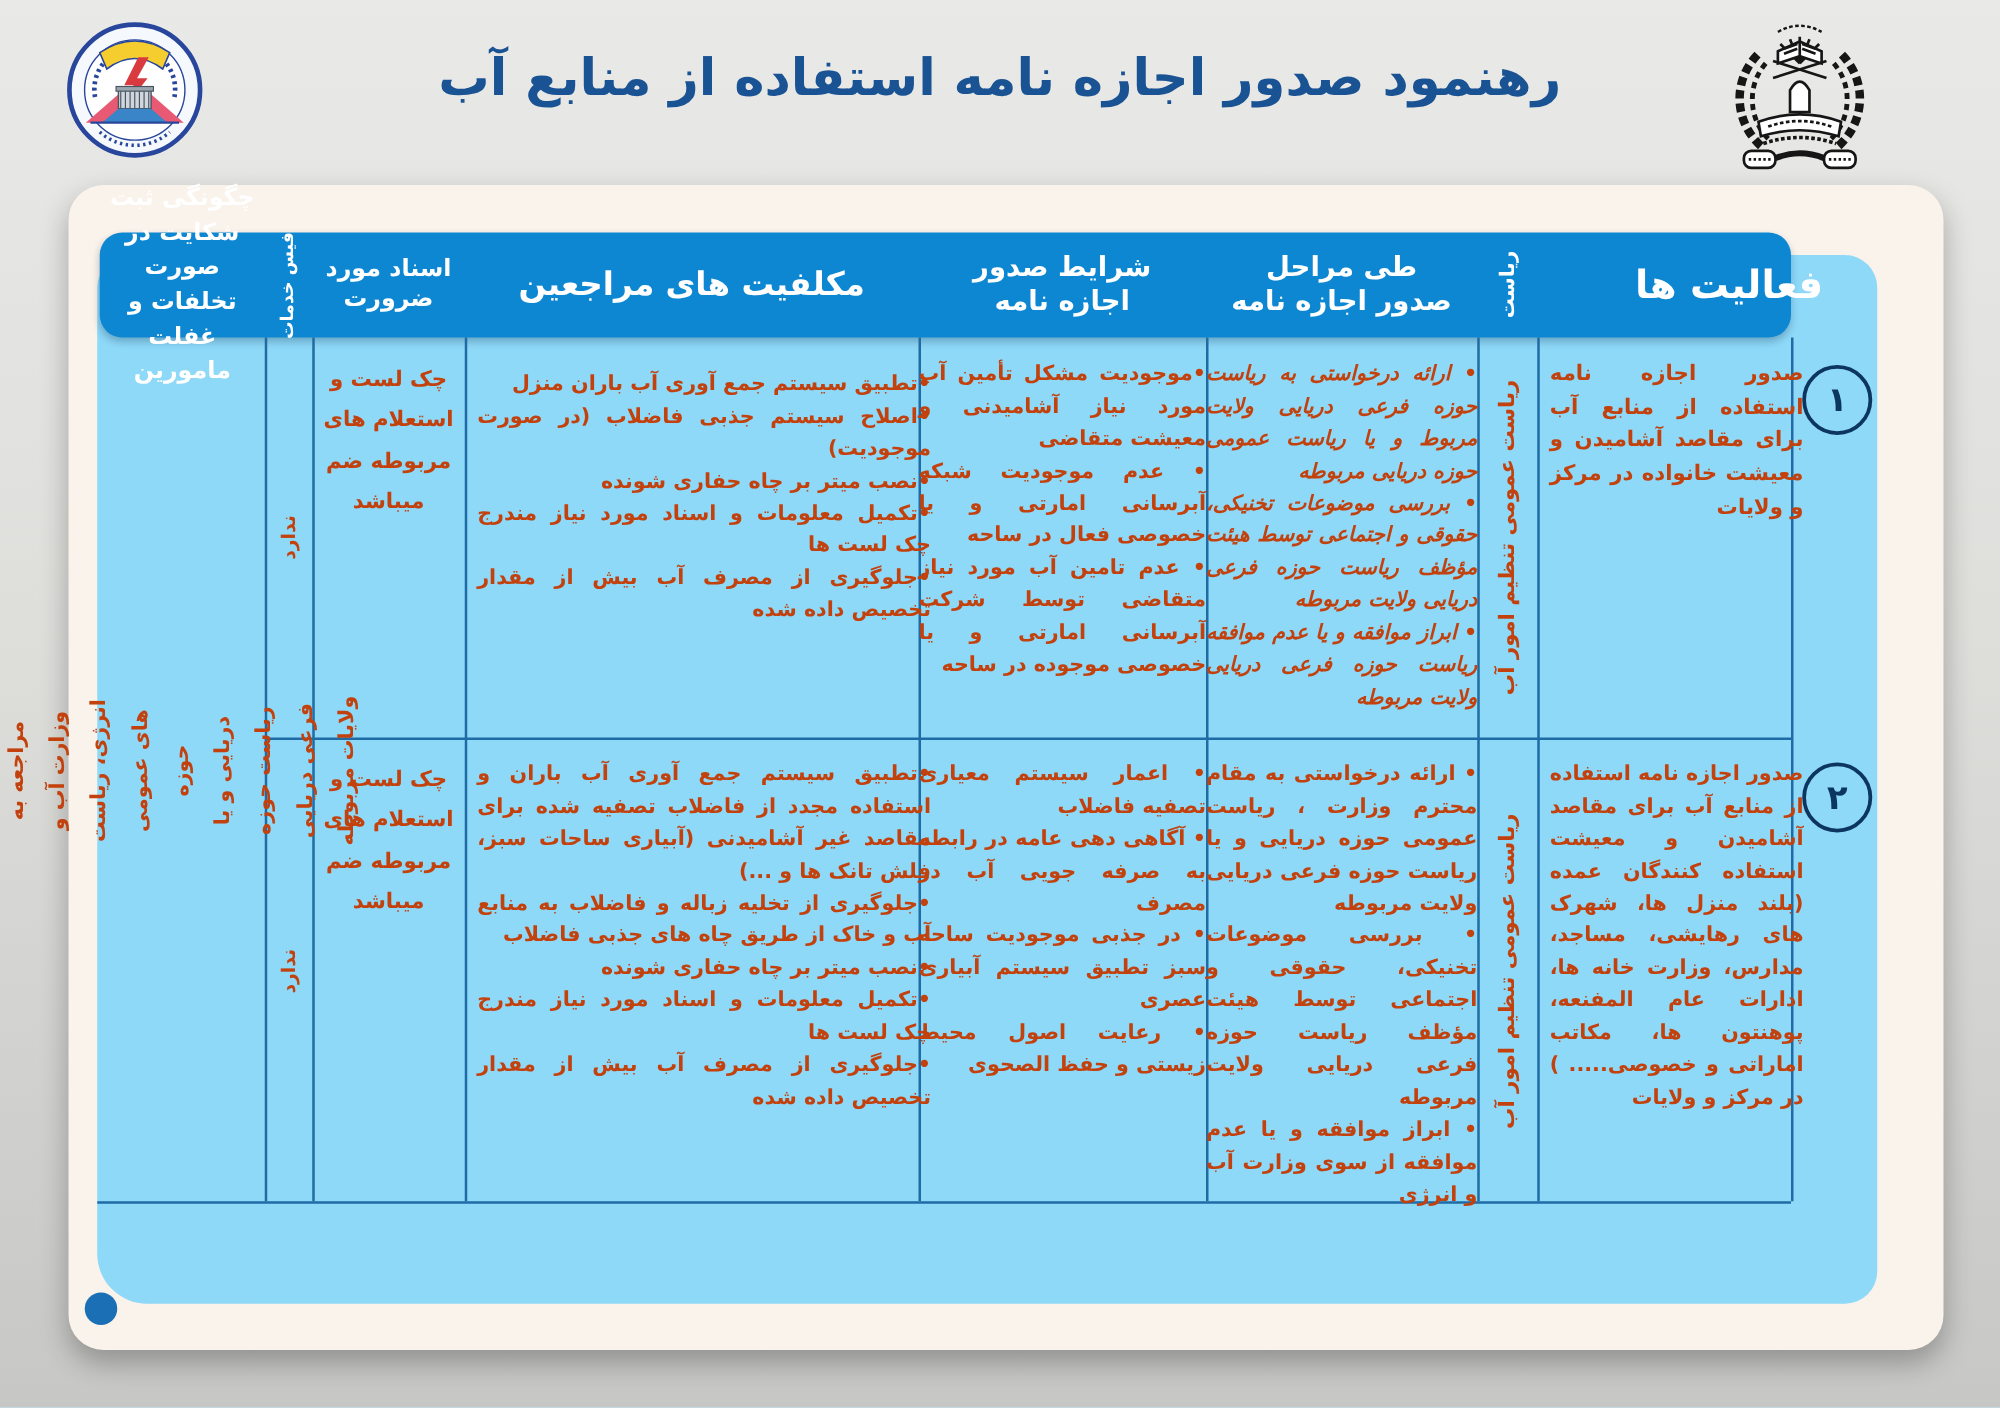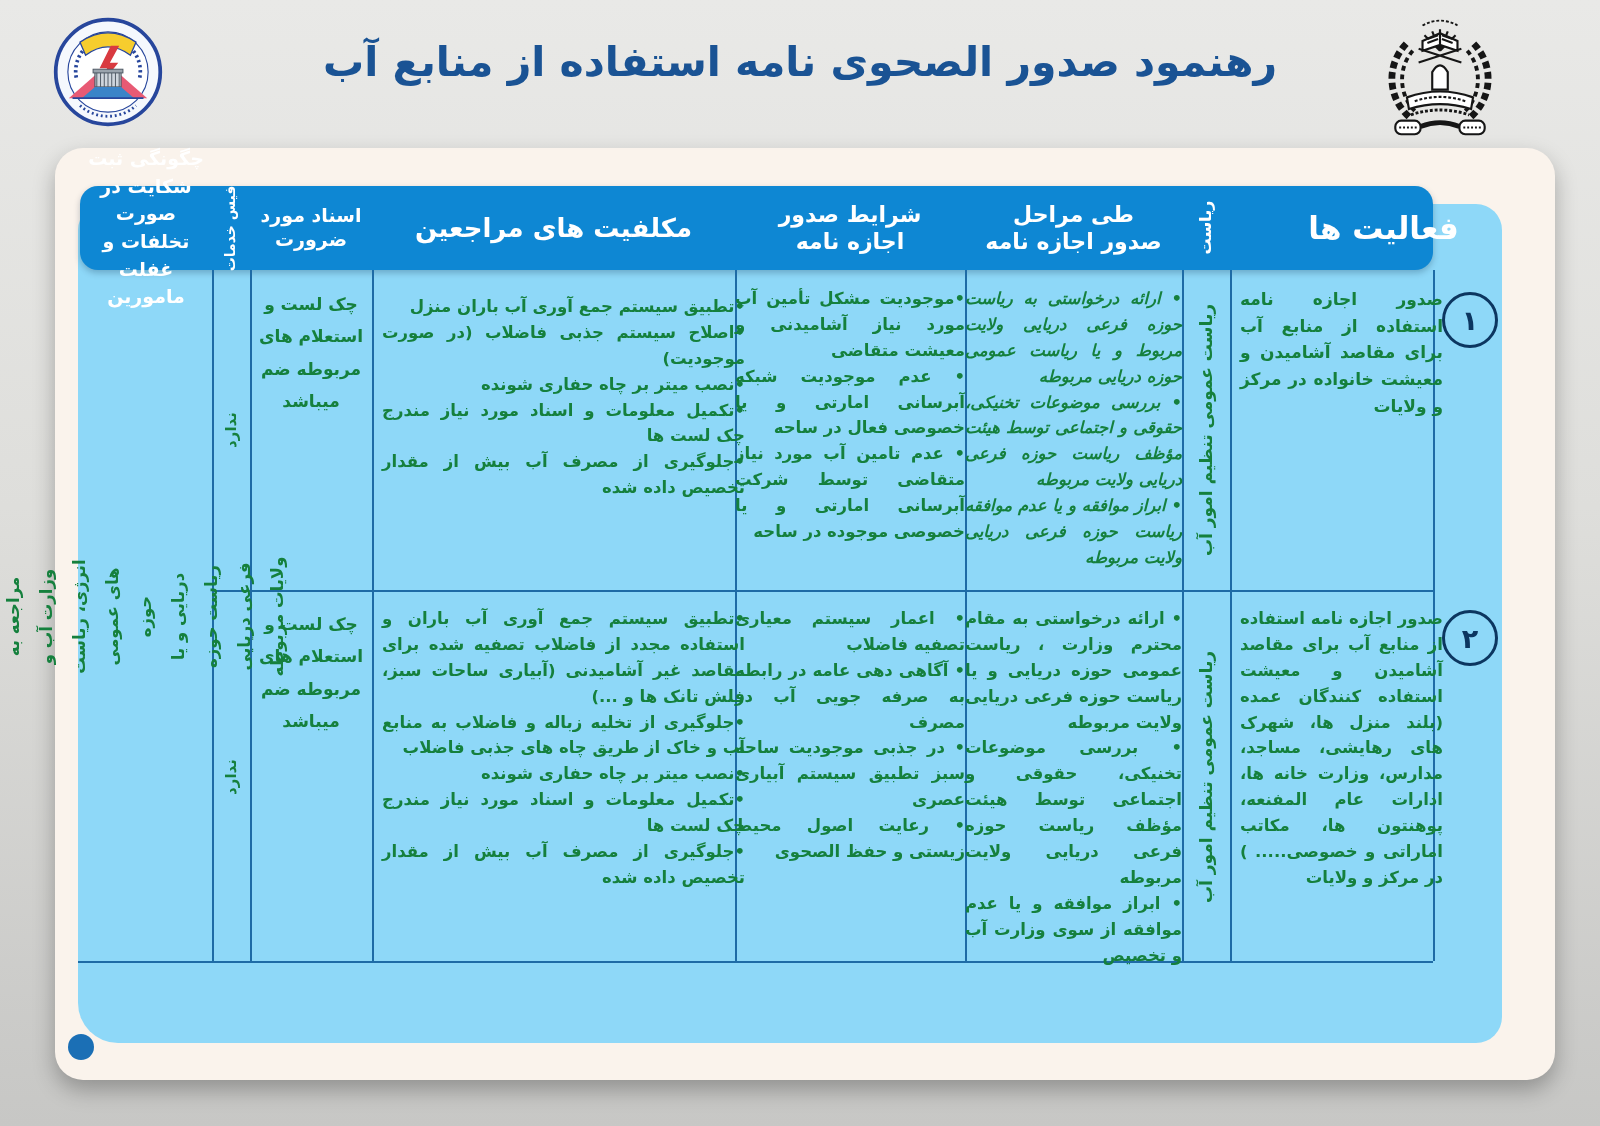--- a/index.html
+++ b/index.html
@@ -42,21 +42,21 @@
   }
   .hdr-small{font-size:19px;line-height:1.45;}
   .hdr-mid{font-size:22px;}
   .hdr-big{font-size:31px;}
   .hdr-vert span{transform:rotate(-90deg);white-space:pre;font-size:14px;line-height:1.2;text-align:center;}
 
   .vline{position:absolute;width:2px;background:#1e6ba6;}
   .hline{position:absolute;height:2px;background:#1e6ba6;}
 
   .cell{
-    position:absolute;color:#15803d;font-weight:bold;direction:rtl;
+    position:absolute;color:#c2410c;font-weight:bold;direction:rtl;
   }
   .just{
     text-align:justify;text-justify:inter-word;white-space:pre-line;
     font-size:16.5px;line-height:1.57;
   }
   .pad{padding:14px 10px 0 0;}
   .center-txt{text-align:center;white-space:pre-line;font-size:17px;line-height:1.9;padding-top:16px;}
   .vwrap{display:flex;align-items:center;justify-content:center;}
   .vwrap span{transform:rotate(-90deg);white-space:nowrap;font-size:17px;}
   .vwrap.multiline span{white-space:pre-line;text-align:center;line-height:2.0;}
@@ -107,21 +107,21 @@
       <path d="M36,92 Q70,80 104,92 L102,104 Q70,94 38,104 Z" fill="#ffffff"></path>
       <path d="M44,96 Q70,87 96,96" stroke-dasharray="3 2"></path>
       <path d="M40,110 Q70,100 100,110" stroke-dasharray="3 2" stroke-width="3"></path>
       <rect x="24" y="116" width="26" height="14" rx="6" fill="#ffffff"></rect>
       <rect x="90" y="116" width="26" height="14" rx="6" fill="#ffffff"></rect>
       <path d="M28,123 h18 M94,123 h18" stroke-dasharray="2 2"></path>
       <path d="M50,122 Q70,114 90,122" stroke-width="5"></path>
     </g>
   </svg>
 
-  <div class="page-title">رهنمود صدور الصحوی نامه استفاده از منابع آب</div>
+  <div class="page-title">رهنمود صدور اجازه نامه استفاده از منابع آب</div>
 
   <div class="card"></div>
   <div class="accent-dot"></div>
   <div class="panel"></div>
 
   <div class="hdr-bar"></div>
   <div class="hdr-cell hdr-small" style="left:80px;top:186px;width:132px;height:84px;">چگونگی ثبت شکایت در
 صورت تخلفات و غفلت
 مامورین</div>
   <div class="hdr-cell hdr-vert" style="left:212px;top:186px;width:38px;height:84px;"><span>فیس خدمات</span></div>
@@ -175,21 +175,21 @@
     <span>ندارد</span>
   </div>
 
   <div class="num-circle" style="left:1442px;top:610px;">٢</div>
   <div class="cell just pad" style="left:1230px;top:592px;width:203px;height:369px;padding:14px 12px 0 10px;font-size:16.5px;">صدور اجازه نامه استفاده از منابع آب برای مقاصد آشامیدن و معیشت استفاده کنندگان عمده (بلند منزل ها، شهرک های رهایشی، مساجد، مدارس، وزارت خانه ها، ادارات عام المفنعه، پوهنتون ها، مکاتب اماراتی و خصوصی..... ) در مرکز و ولایات</div>
   <div class="cell vwrap" style="left:1182px;top:592px;width:48px;height:369px;">
     <span>ریاست عمومی تنظیم امور آب</span>
   </div>
   <div class="cell just pad" style="left:965px;top:592px;width:217px;height:369px;">• ارائه درخواستی به مقام محترم وزارت ، ریاست عمومی حوزه دریایی و یا ریاست حوزه فرعی دریایی ولایت مربوطه
 • بررسی موضوعات تخنیکی، حقوقی و اجتماعی توسط هیئت مؤظف ریاست حوزه فرعی دریایی ولایت مربوطه
-• ابراز موافقه و یا عدم موافقه از سوی وزارت آب و تخصیص</div>
+• ابراز موافقه و یا عدم موافقه از سوی وزارت آب و انرژی</div>
   <div class="cell just pad" style="left:735px;top:592px;width:230px;height:369px;">• اعمار سیستم معیاری تصفیه فاضلاب
 • آگاهی دهی عامه در رابطه به صرفه جویی آب در مصرف
 • در جذبی موجودیت ساحه سبز تطبیق سیستم آبیاری عصری
 • رعایت اصول محیط زیستی و حفظ الصحوی</div>
   <div class="cell just pad" style="left:372px;top:592px;width:363px;height:369px;padding:14px 12px 0 10px;">•تطبیق سیستم جمع آوری آب باران و استفاده مجدد از فاضلاب تصفیه شده برای مقاصد غیر آشامیدنی (آبیاری ساحات سبز، فلش تانک ها و ...)
 •جلوگیری از تخلیه زباله و فاضلاب به منابع آب و خاک از طریق چاه های جذبی فاضلاب
 •نصب میتر بر چاه حفاری شونده
 •تکمیل معلومات و اسناد مورد نیاز مندرج چک لست ها
 •جلوگیری از مصرف آب بیش از مقدار تخصیص داده شده</div>
   <div class="cell center-txt" style="left:250px;top:592px;width:122px;height:369px;">چک لست و

